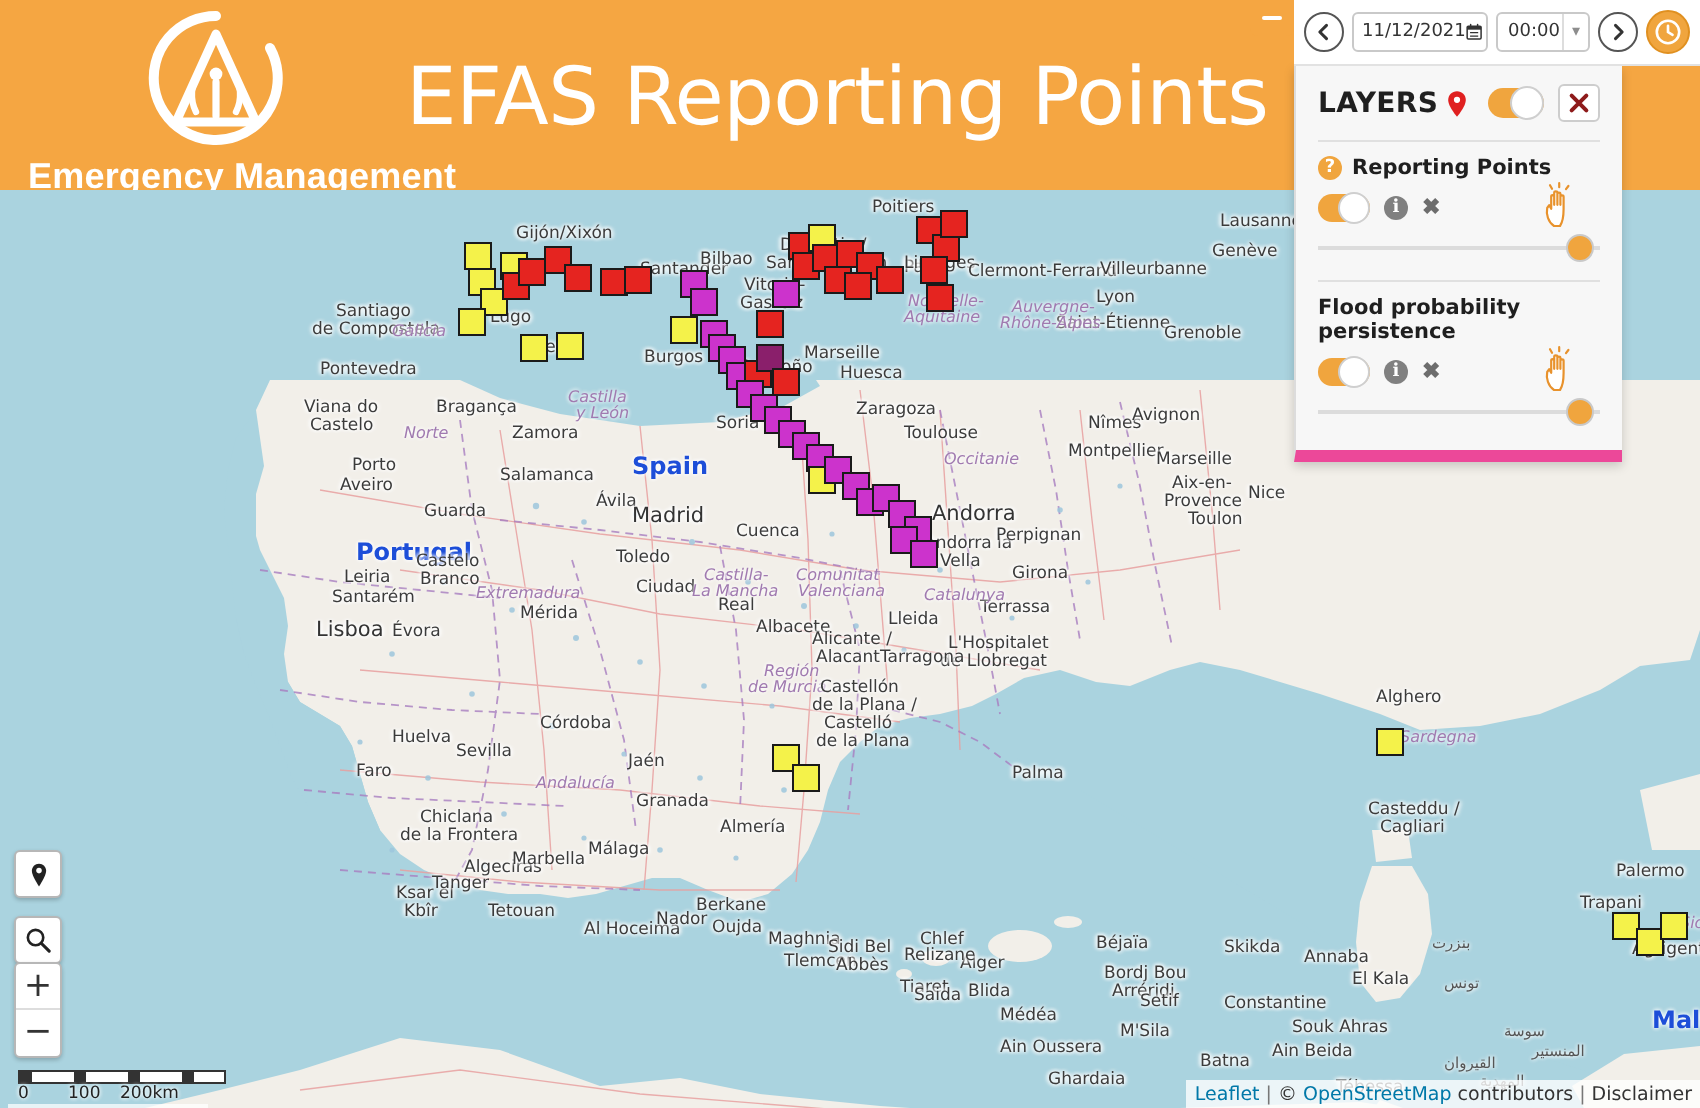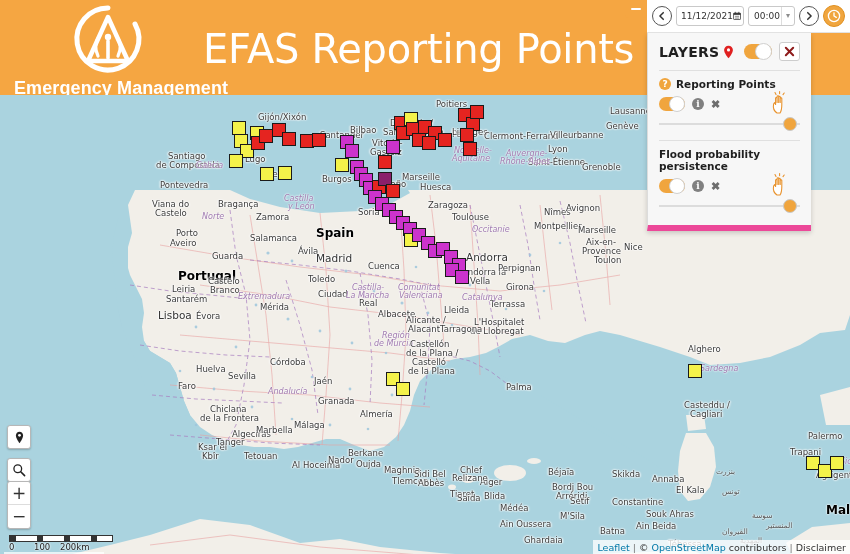--- a/index.html
+++ b/index.html
@@ -79,21 +79,21 @@
   
   .maplbl {
     position: absolute;
     font-family: "DejaVu Sans", sans-serif;
     white-space: nowrap;
     pointer-events: none;
     line-height: 1.05;
   }
   .lbl-city { color:#3b3b3b; font-size:8.5px; text-shadow:0 0 2px #fff,0 0 2px #fff,1px 0 2px #fff,-1px 0 2px #fff; }
   .lbl-city-lg { color:#333; font-size:10.5px; text-shadow:0 0 2px #fff,0 0 2px #fff,1px 0 2px #fff,-1px 0 2px #fff; }
-  .lbl-country { color:#000000; font-size:12px; font-weight:600; text-shadow:0 0 2px #fff,0 0 2px #fff; }
+  .lbl-country { color:#1d4ed8; font-size:12px; font-weight:600; text-shadow:0 0 2px #fff,0 0 2px #fff; }
   .lbl-region { color:#a07ab0; font-size:8px; font-style:italic; text-shadow:0 0 2px #fff,0 0 2px #fff; }
   .lbl-ar { color:#555; font-size:7.5px; text-shadow:0 0 2px #fff,0 0 2px #fff; }
 
   
   .mapbtn {
     position: absolute;
     width: 24px; height: 24px;
     background: #fff;
     border: 1px solid #b7b7b7;
     border-radius: 3px;

